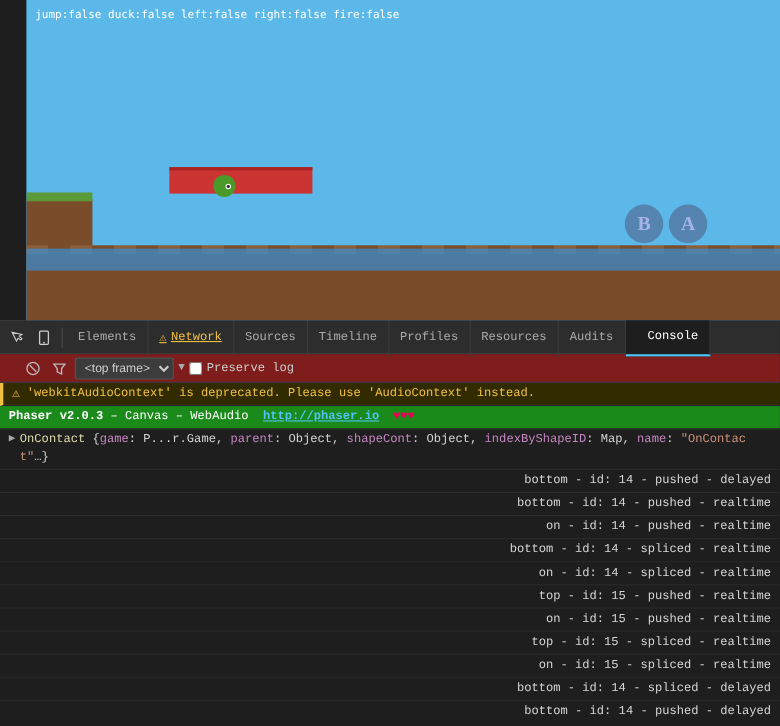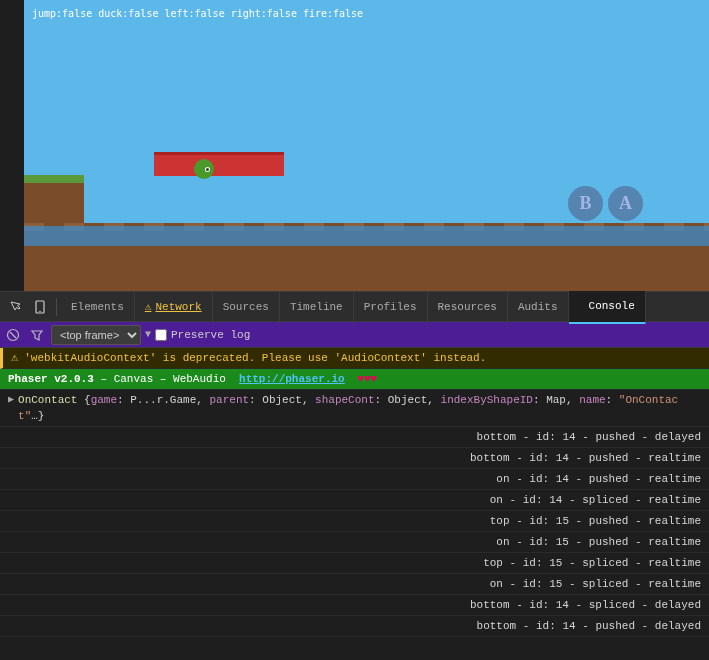--- a/index.html
+++ b/index.html
@@ -222,24 +222,24 @@
     .tab.warning-tab::before {
       content: '⚠';
       margin-right: 4px;
       color: #f0c040;
     }
 
     
     .console-toolbar {
       display: flex;
       align-items: center;
-      background: #4c1d95;
+      background: #7f1d1d;
       border-bottom: 1px solid #3c3c3c;
       height: 26px;
-      padding: 0 3px;
+      padding: 0 20px;
       gap: 4px;
     }
 
     .toolbar-icon-btn {
       width: 20px;
       height: 20px;
       display: flex;
       align-items: center;
       justify-content: center;
       cursor: pointer;
@@ -458,20 +458,23 @@
       <div class="console-line dark">
         <span class="console-text">bottom - id: 14 - pushed - delayed</span>
       </div>
       <div class="console-line dark">
         <span class="console-text">bottom - id: 14 - pushed - realtime</span>
       </div>
       <div class="console-line dark">
         <span class="console-text">on - id: 14 - pushed - realtime</span>
       </div>
       <div class="console-line dark">
+        <span class="console-text">bottom - id: 14 - spliced - realtime</span>
+      </div>
+      <div class="console-line dark">
         <span class="console-text">on - id: 14 - spliced - realtime</span>
       </div>
       <div class="console-line dark">
         <span class="console-text">top - id: 15 - pushed - realtime</span>
       </div>
       <div class="console-line dark">
         <span class="console-text">on - id: 15 - pushed - realtime</span>
       </div>
       <div class="console-line dark">
         <span class="console-text">top - id: 15 - spliced - realtime</span>

